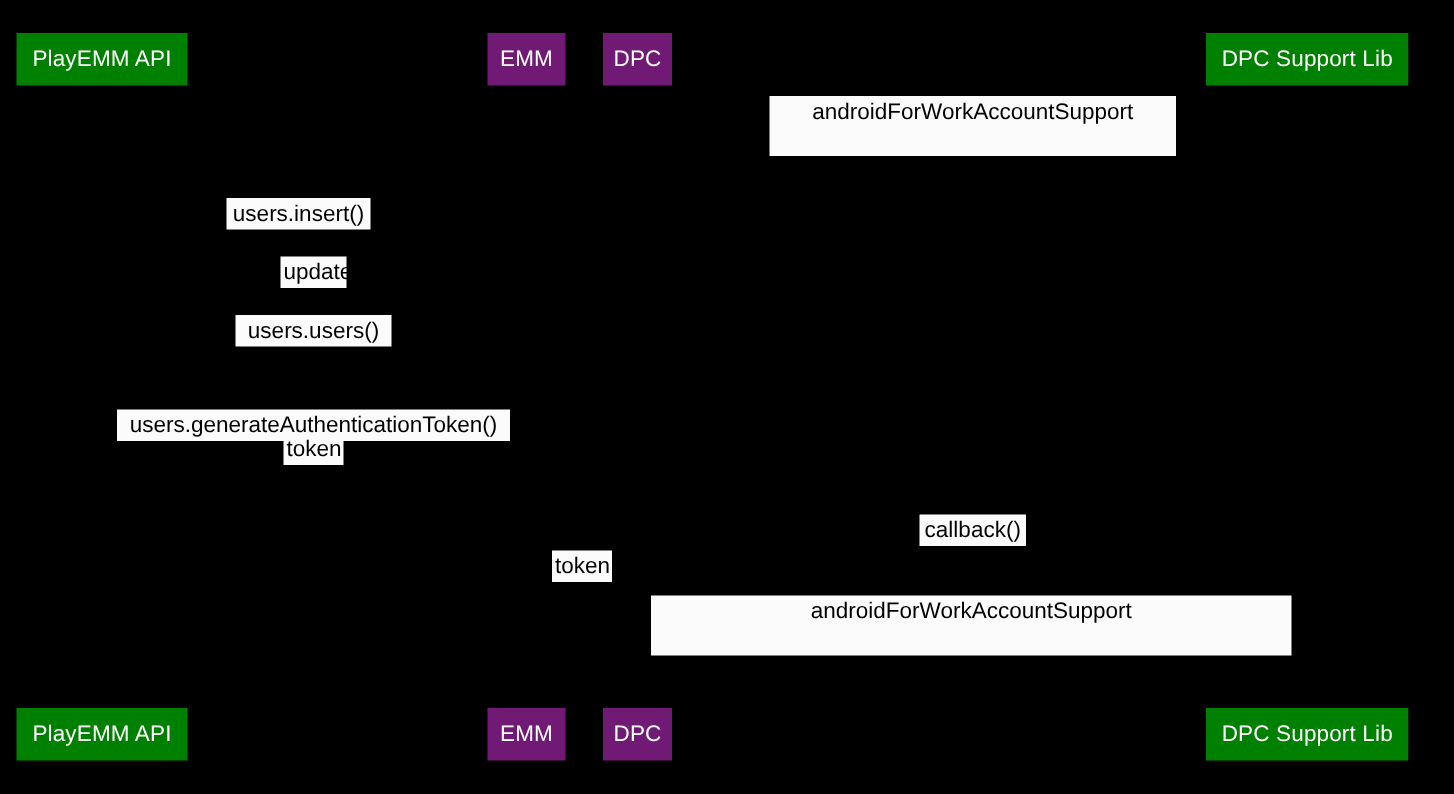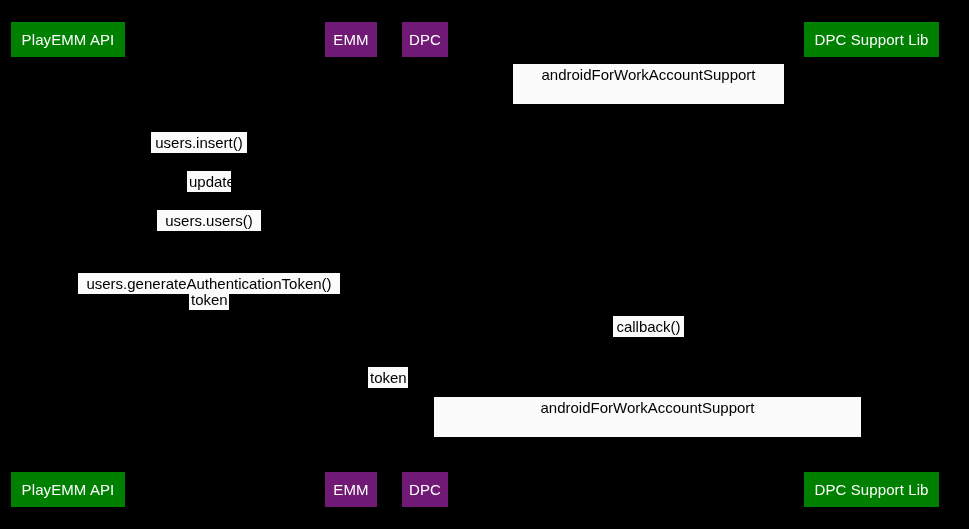--- a/index.html
+++ b/index.html
@@ -115,17 +115,17 @@
         <span>DPC Support Lib</span>
       </div>
     </div>
   <div id="messages">
       <div class="msg-label two-line" style="left: 513px; top: 64px; width: 271px; height: 40px;"><span class="ln">androidForWorkAccountSupport</span></div>
       <div class="msg-label" style="left: 151px; top: 132px; width: 96px; height: 21px;"><span class="ln">users.insert()</span></div>
       <div class="msg-label" style="left: 187px; top: 171px; width: 44px; height: 21px;"><span class="ln">update</span></div>
       <div class="msg-label" style="left: 157px; top: 210px; width: 104px; height: 21px;"><span class="ln">users.users()</span></div>
       <div class="msg-label" style="left: 78px; top: 249px; width: 262px; height: 21px; margin-top: 24px;"><span class="ln">users.generateAuthenticationToken()</span></div>
       <div class="msg-label" style="left: 189px; top: 289px; width: 40px; height: 21px;"><span class="ln">token</span></div>
-      <div class="msg-label" style="left: 613px; top: 316px; width: 71px; height: 21px;"><span class="ln">callback()</span></div>
+      <div class="msg-label" style="left: 613px; top: 343px; width: 71px; height: 21px;"><span class="ln">callback()</span></div>
       <div class="msg-label" style="left: 368px; top: 367px; width: 40px; height: 21px;"><span class="ln">token</span></div>
       <div class="msg-label two-line" style="left: 434px; top: 397px; width: 427px; height: 40px;"><span class="ln">androidForWorkAccountSupport</span></div>
     </div>
 </div>
 
 </body></html>

